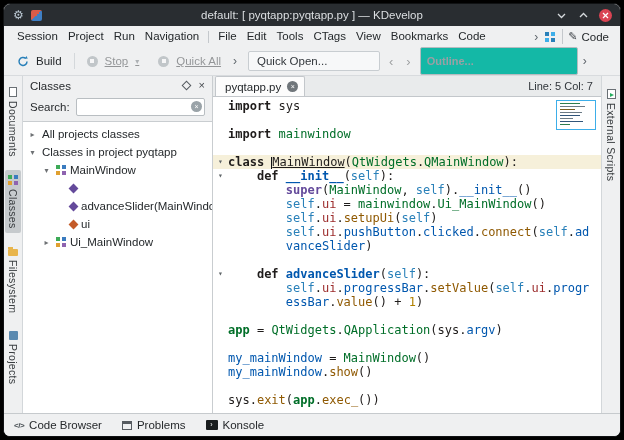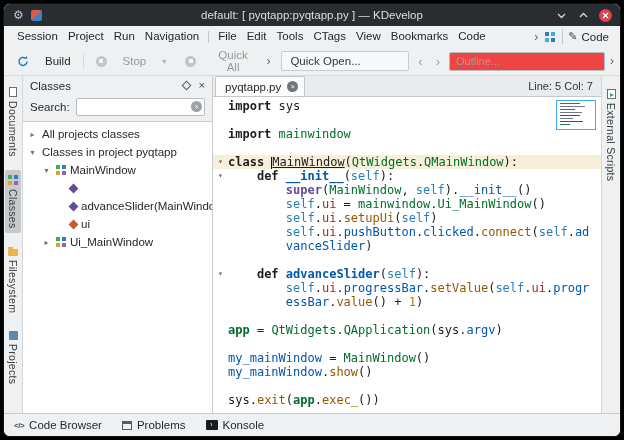--- a/index.html
+++ b/index.html
@@ -57,39 +57,39 @@
   .code-mode { display: flex; align-items: center; gap: 4px; padding: 1px 5px; border-left: 1px solid #c4c8cc; }
   .pen { font-size: 11px; color: #44494e; }
   
   .toolbar {
     height: 29px; flex: none;
     display: flex; align-items: center;
     gap: 5px; padding: 0 6px;
     border-bottom: 1px solid #d8dbde;
     font-size: 11.5px; color: #24282b;
   }
-  .tbtn { display: inline-flex; align-items: center; gap: 16px; background: none; border: none; font: inherit; color: inherit; padding: 3px 7px; }
-  .tbtn.disabled { opacity: .45; }
+  .tbtn { display: inline-flex; align-items: center; gap: 7px; background: none; border: none; font: inherit; color: inherit; padding: 3px 7px; }
+  .tbtn.disabled { opacity: .45; text-decoration: underline; }
   .tsep { width: 1px; height: 16px; background: #d4d8db; }
   .stop-ico { width: 11px; height: 11px; border-radius: 50%; background: #8a9499; position: relative; display: inline-block; }
   .stop-ico::after { content: ""; position: absolute; left: 3.5px; top: 3.5px; width: 4px; height: 4px; background: #fff; }
   .dd-arrow { font-size: 8px; color: #5f666c; }
   .quick-open {
     margin-left: 6px; width: 132px; text-align: left;
     font: inherit; color: #31363b;
     background: #f7f8f9; border: 1px solid #c8cdd1; border-radius: 2px;
     padding: 3px 8px;
   }
   .nav { background: none; border: none; font-size: 13px; color: #24282b; padding: 0 4px; }
   .nav.disabled { opacity: .4; }
   .outline {
-    flex: 1; max-width: 158px; height: 19px;
+    flex: 1; max-width: 158px; height: 28px;
     border: 1px solid #b6bcc0; border-radius: 2px;
-    background: #ef4444; font-size: 11px; padding: 0 6px;
-    font-family: "Liberation Sans", sans-serif; color: #31363b;
+    background: #14b8a6; font-size: 11px; padding: 0 6px;
+    font-family: "Liberation Sans", sans-serif; color: #31363b; font-weight: bold;
   }
   .outline::placeholder { color: #9aa0a4; }
   
   .main { flex: 1; min-height: 0; display: flex; }
   .left-strip, .right-strip {
     width: 19px; flex: none; background: #eff0f1;
     display: flex; flex-direction: column; align-items: center;
     padding-top: 6px; gap: 8px;
   }
   .left-strip { border-right: 1px solid #d3d7da; }

